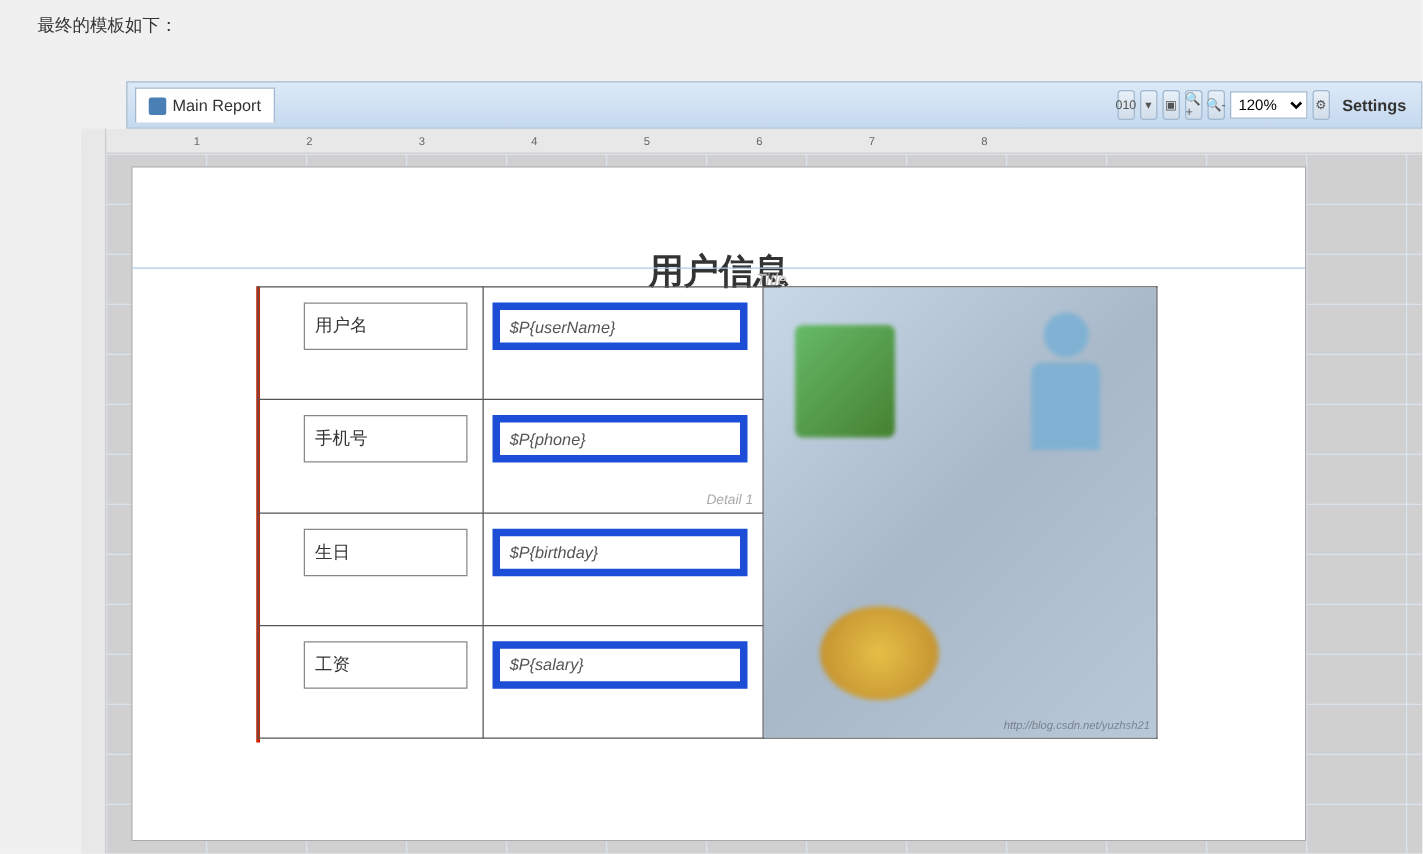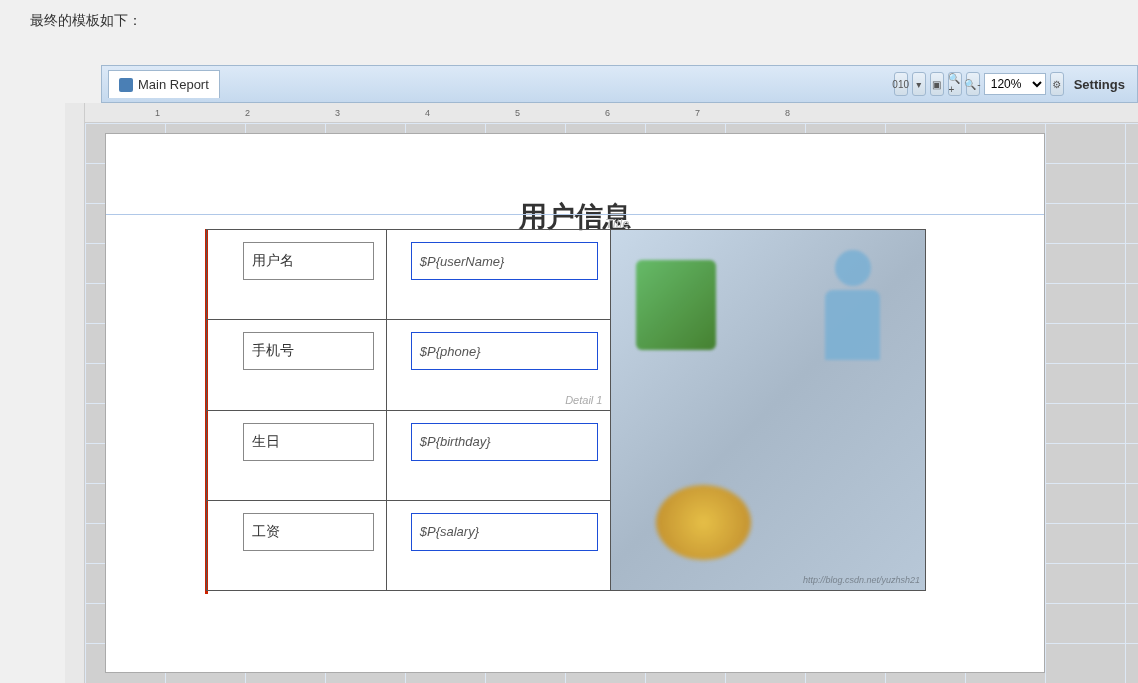--- a/index.html
+++ b/index.html
@@ -243,24 +243,24 @@
 
     .field-value-cell {
       width: 200px;
       height: 90px;
       position: relative;
     }
 
     .field-value-box {
       position: absolute;
       top: 12px;
-      left: 24px;
+      left: 7px;
       right: 12px;
       height: 38px;
-      border: 1px solid #1d4ed8;
+      border: 6px solid #1d4ed8;
       display: flex;
       align-items: center;
       padding-left: 8px;
       font-size: 13px;
       color: #555;
       font-style: italic;
     }
 
     .detail-label {
       position: absolute;

